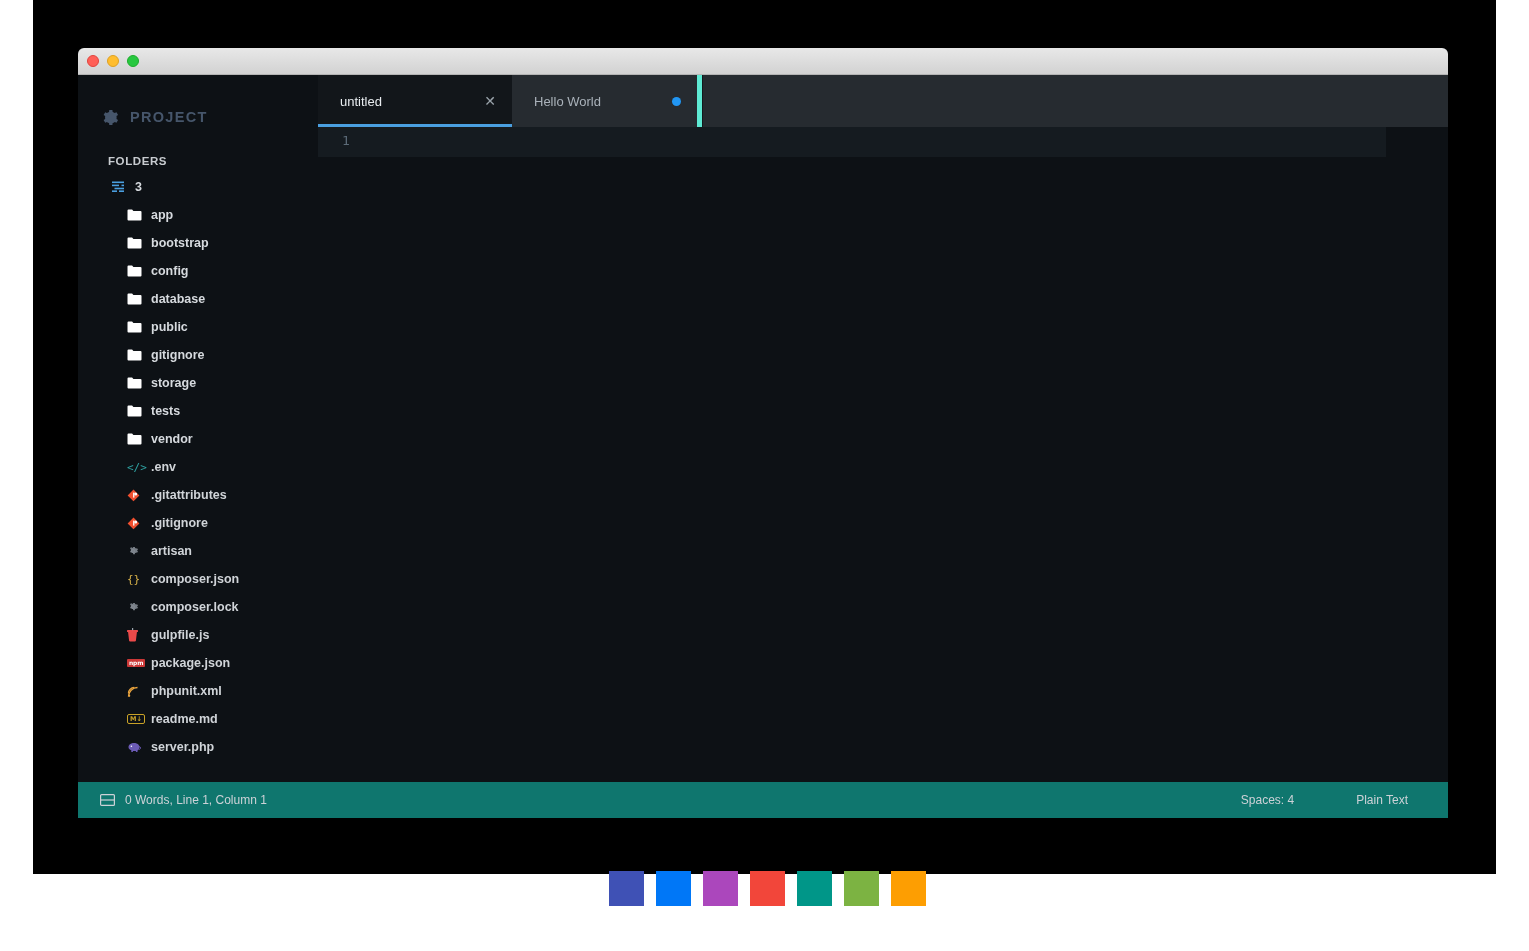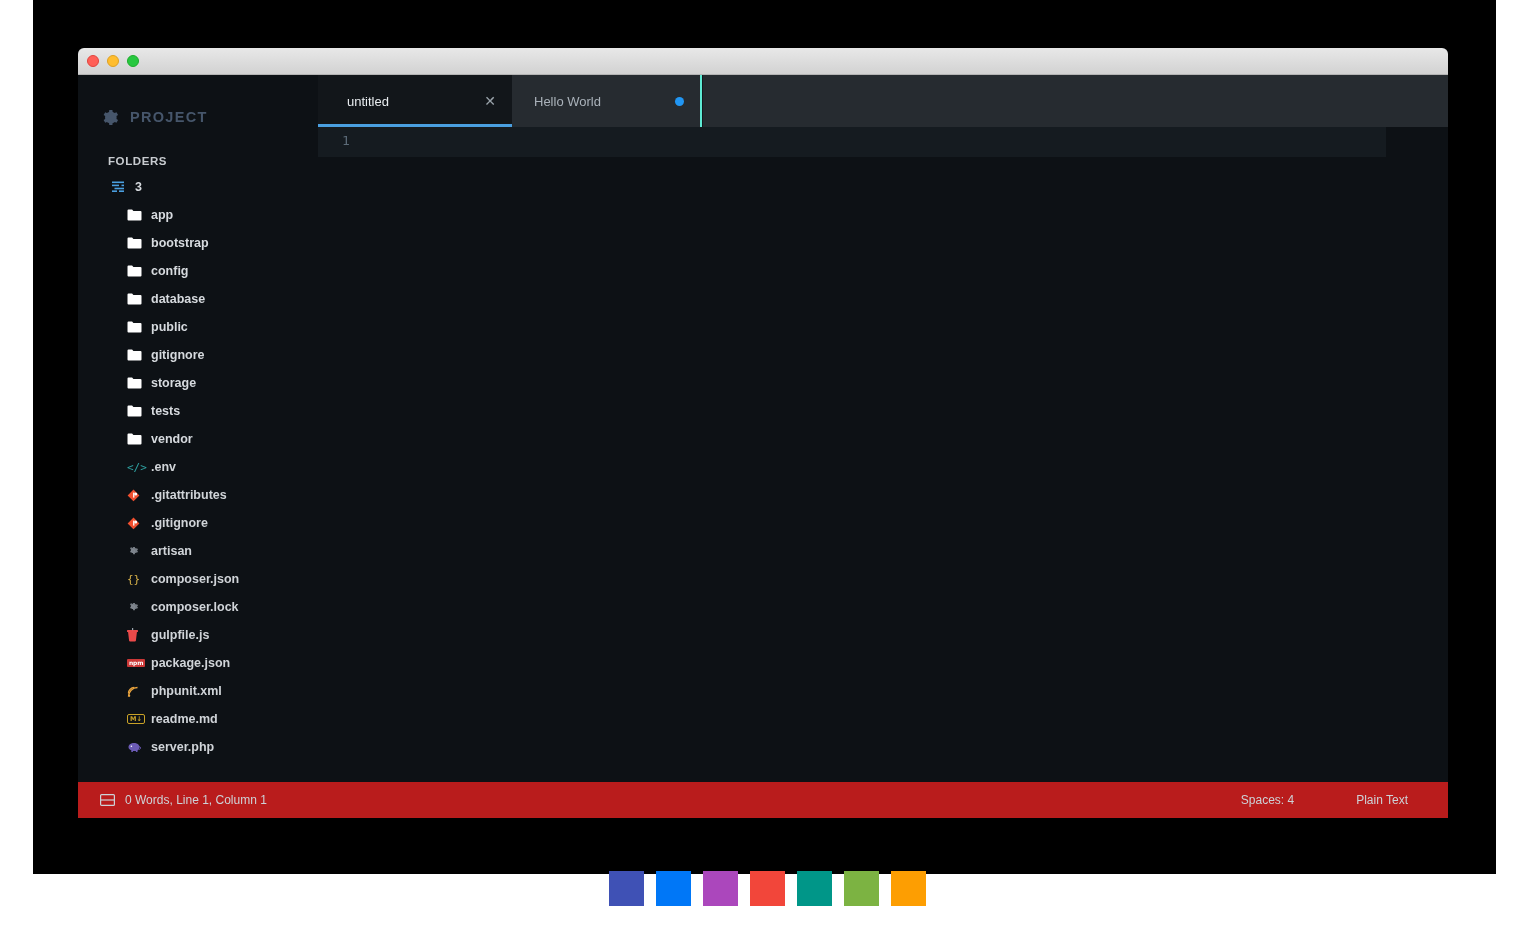--- a/index.html
+++ b/index.html
@@ -160,22 +160,22 @@
   }
   .tab {
     display: flex;
     align-items: center;
     padding: 0 16px 0 22px;
     position: relative;
     min-width: 0;
   }
   .tab .tab-label { font-size: 13px; white-space: nowrap; }
   .tab.active { background: #12161a; width: 194px; }
-  .tab.active .tab-label { color: #e8ecef; margin-left: 7px; }
-  .tab.inactive { background: #262b30; width: 190px; border-right: 2px solid #5eead4; }
+  .tab.active .tab-label { color: #e8ecef; }
+  .tab.inactive { background: #262b30; width: 190px; border-right: 5px solid #5eead4; }
   .tab.inactive .tab-label { color: #aab2ba; }
   .tab .spacer { flex: 1 1 auto; }
   .tab .close-x {
     color: #9aa3ab;
     font-size: 14px;
     line-height: 1;
     font-family: "DejaVu Sans", sans-serif;
   }
   .tab .dirty-dot {
     width: 9px; height: 9px;
@@ -208,21 +208,21 @@
     left: 24px;
     top: 6px;
     color: #5c6b78;
     font-size: 13px;
     font-family: "DejaVu Sans Mono", monospace;
   }
 
   
   #statusbar {
     height: 36px;
-    background: #b91c1c;
+    background: #0f766e;
     display: flex;
     align-items: center;
     padding: 0 40px 0 22px;
     flex: 0 0 auto;
   }
   #status-left { display: flex; align-items: center; }
   #status-left .panel-icon { margin-right: 10px; display: flex; }
   .status-text {
     color: #cdd2d7;
     font-size: 12px;

